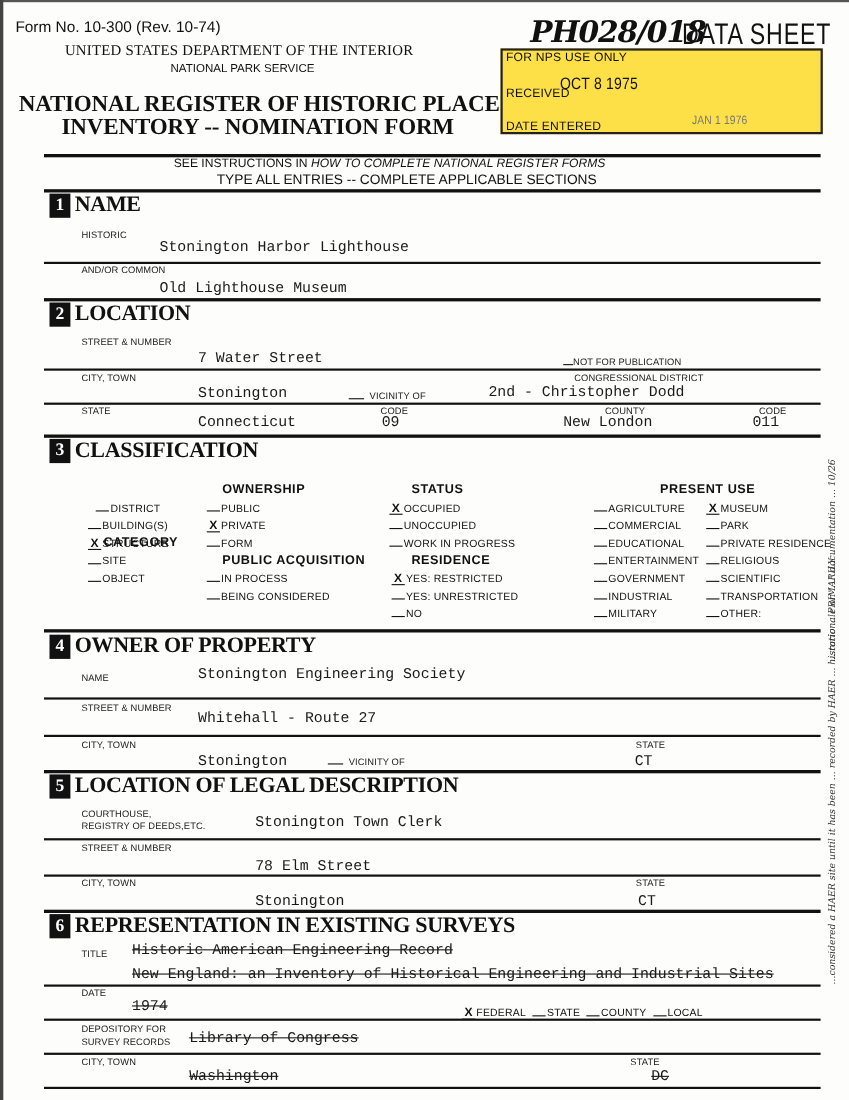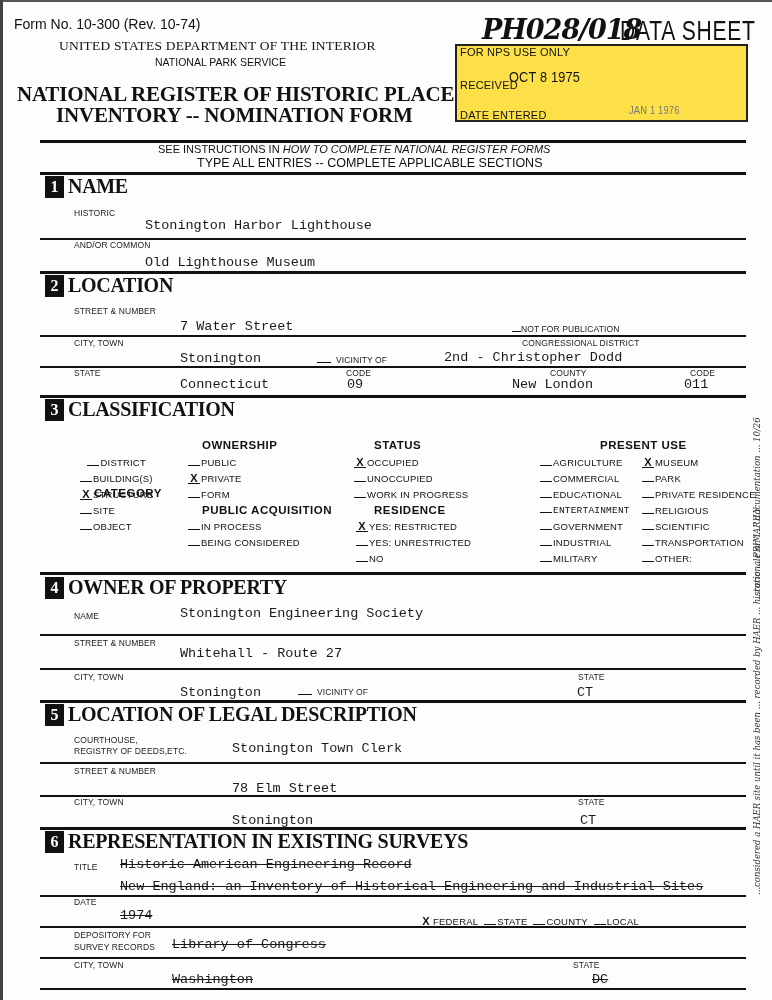--- a/index.html
+++ b/index.html
@@ -122,21 +122,21 @@
     <div class="opt" style="height: 16px;"><span class="box">X</span><span>YES: RESTRICTED</span></div>
     <div class="opt" style="height: 16px;"><span class="box"></span><span>YES: UNRESTRICTED</span></div>
     <div class="opt" style="height: 16px;"><span class="box"></span><span>NO</span></div>
   </div>
 
 <div class="abs hdr" style="left:600px; top:439px;">PRESENT USE</div>
 <div class="abs" style="left:540px; top:457px;" id="use1-list">
     <div class="opt" style="height: 16px;"><span class="box"></span><span>AGRICULTURE</span></div>
     <div class="opt" style="height: 16px;"><span class="box"></span><span>COMMERCIAL</span></div>
     <div class="opt" style="height: 16px;"><span class="box"></span><span>EDUCATIONAL</span></div>
-    <div class="opt" style="height: 16px; font-family: Liberation Mono, monospace;"><span class="box"></span><span>ENTERTAINMENT</span></div>
+    <div class="opt" style="height: 16px;"><span class="box"></span><span>ENTERTAINMENT</span></div>
     <div class="opt" style="height: 16px;"><span class="box"></span><span>GOVERNMENT</span></div>
     <div class="opt" style="height: 16px;"><span class="box"></span><span>INDUSTRIAL</span></div>
     <div class="opt" style="height: 16px;"><span class="box"></span><span>MILITARY</span></div>
   </div>
 <div class="abs" style="left:642px; top:457px;" id="use2-list">
     <div class="opt" style="height: 16px;"><span class="box">X</span><span>MUSEUM</span></div>
     <div class="opt" style="height: 16px;"><span class="box"></span><span>PARK</span></div>
     <div class="opt" style="height: 16px;"><span class="box"></span><span>PRIVATE RESIDENCE</span></div>
     <div class="opt" style="height: 16px;"><span class="box"></span><span>RELIGIOUS</span></div>
     <div class="opt" style="height: 16px;"><span class="box"></span><span>SCIENTIFIC</span></div>

